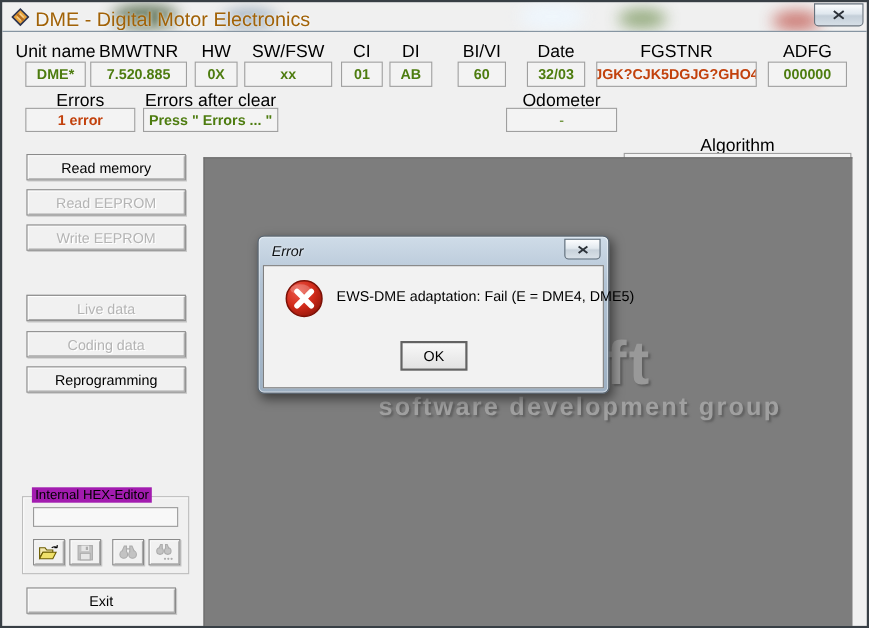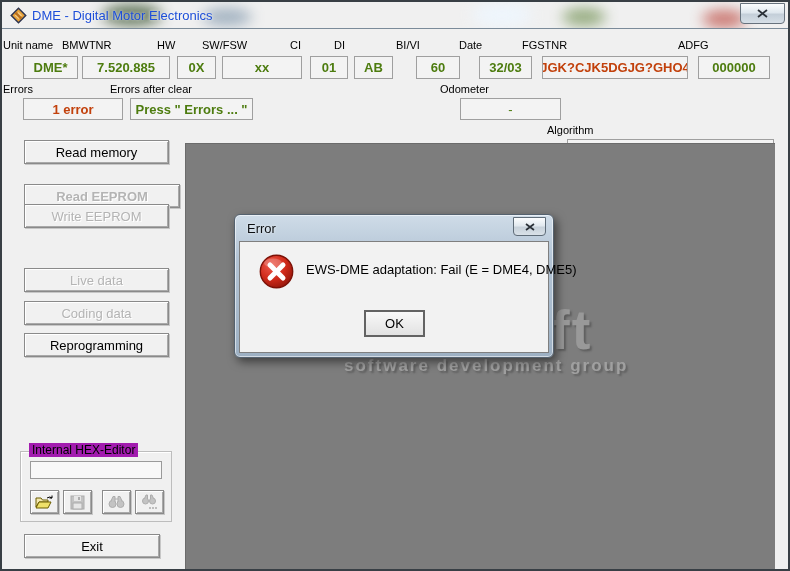--- a/index.html
+++ b/index.html
@@ -4,61 +4,61 @@
 <style>
   html,body{margin:0;padding:0;background:#555;}
   *{box-sizing:border-box;font-family:"Liberation Sans",sans-serif;}
   .window{position:relative;width:790px;height:571px;margin:0 auto;
     border:2px solid #383f45;background:#f0f0f0;overflow:hidden;}
   
   .titlebar{position:absolute;left:0;top:0;width:786px;height:27px;overflow:hidden;
     background:linear-gradient(180deg,#d7e0e8 0%,#bccam 0%,#b9c6d2 45%,#a9b9c7 55%,#b3c1ce 100%);
     border-bottom:1px solid #7b8b99;}
   .blob{position:absolute;border-radius:50%;filter:blur(7px);opacity:.8;}
-  .titlebar .t-text{position:absolute;left:30px;top:6px;font-size:13px;color:#1d4ed8;
+  .titlebar .t-text{position:absolute;left:30px;top:6px;font-size:18px;color:#a16207;
     text-shadow:0 0 3px rgba(255,255,255,.9);white-space:nowrap;}
   .app-icon{position:absolute;left:8px;top:5px;width:17px;height:17px;}
   .win-close{position:absolute;right:3px;top:1px;width:45px;height:21px;border:1px solid #67727d;
     border-radius:0 0 4px 4px;background:linear-gradient(180deg,#fbfdfe,#dfe7ee 45%,#c4cfd9 55%,#d6dfe7);
     display:flex;align-items:center;justify-content:center;}
   
   .hfield{position:absolute;height:23px;}
-  .hfield .lab{position:absolute;left:-20px;right:-20px;top:-17px;
-    font-size:11px;color:#000;white-space:nowrap;}
+  .hfield .lab{position:absolute;left:-20px;right:-20px;top:-17px;text-align:center;
+    font-size:16px;color:#000;white-space:nowrap;}
   .hfield .box{position:absolute;inset:0;background:#f3f3f3;border:1px solid #9f9f9f;
     display:flex;align-items:center;justify-content:center;font-size:13px;font-weight:bold;color:#4d7c0f;
     white-space:nowrap;overflow:hidden;}
   .red .box{color:#c2410c;}
   
   .btn{position:absolute;background:#f1f1f1;border:1px solid #8a8a8a;color:#000;
     box-shadow:inset 1px 1px 0 #ffffff,inset -1px -1px 0 #a9a9a9,1px 1px 0 #c7c7c7;
     display:flex;align-items:center;justify-content:center;font-size:13px;cursor:pointer;}
   .btn.disabled{color:#b4b4b4;text-shadow:1px 1px 0 #fff;cursor:default;}
   .btn.disabled svg{opacity:.45;filter:grayscale(1);}
   
   .mainpanel{position:absolute;left:183px;top:141px;width:590px;height:462px;background:#7d7d7d;
     border-top:1px solid #6b6b6b;border-left:1px solid #6b6b6b;text-decoration:underline;}
   .wm-big{position:absolute;left:365px;top:158px;font-size:56px;font-weight:bold;color:#999999;
     letter-spacing:2px;text-shadow:2px 2px 2px #5f5f5f;line-height:1;}
-  .wm-tag{position:absolute;left:158px;top:212px;width:255px;text-align:right;font-size:17px;
+  .wm-tag{position:absolute;left:158px;top:212px;width:255px;text-align:right;font-size:23px;
     font-weight:bold;color:#a0a0a0;letter-spacing:2px;text-shadow:2px 2px 2px #5f5f5f;white-space:nowrap;}
   
   .groupbox{position:absolute;left:18px;top:449px;width:152px;height:71px;
     border:1px solid #bdbdbd;box-shadow:1px 1px 0 #fff inset;}
   .grouplegend{position:absolute;left:27px;top:441px;background:#a21caf;padding:0 3px;
     font-size:12px;color:#000;white-space:nowrap;}
   .hexinput{position:absolute;left:28px;top:459px;width:132px;height:18px;background:#f8f8f8;
     border:1px solid #9a9a9a;font-size:12px;padding:0 3px;}
   .iconbtn{width:29px;height:24px;}
   
   .dialog{position:absolute;left:232px;top:212px;width:320px;height:144px;border-radius:6px;
     background:linear-gradient(180deg,#cfdce8 0%,#b3c4d5 30%,#9db0c3 100%);
     border:1px solid #55626f;box-shadow:3px 4px 10px rgba(0,0,0,.5), inset 0 0 0 1px rgba(255,255,255,.55);}
   .dialog .d-title{position:absolute;left:12px;top:6px;font-size:13px;color:#0c0f12;
-    text-shadow:0 0 3px rgba(255,255,255,.9);}
+    text-shadow:0 0 3px rgba(255,255,255,.9);font-style:italic;}
   .d-close{position:absolute;right:7px;top:2px;width:33px;height:19px;border:1px solid #5f6c78;
     border-radius:0 0 4px 4px;background:linear-gradient(180deg,#fcfdfe,#e2e9ef 45%,#c8d2db 55%,#d9e1e8);
     display:flex;align-items:center;justify-content:center;}
   .d-content{position:absolute;left:4px;top:26px;width:310px;height:112px;background:#f2f2f2;
     border:1px solid #7f7f7f;}
   .d-msg{position:absolute;left:66px;top:20px;font-size:13px;color:#000;white-space:nowrap;}
   .d-erricon{position:absolute;left:19px;top:12px;width:35px;height:35px;}
   .d-ok{left:124px;top:68px;width:61px;height:27px;border:2px solid #636363;
     background:linear-gradient(180deg,#f8f8f8,#e2e2e2);box-shadow:none;font-size:13px;}
 </style>
@@ -140,21 +140,21 @@
   <div class="hfield" style="left:458px;top:96px;width:101px;height:22px;">
     <div class="lab" style="top:-15px;">Odometer</div>
     <div class="box" style="font-weight:normal;">-</div>
   </div>
   <div class="hfield" style="left:565px;top:96px;width:207px;height:22px;margin-top:41px;">
     <div class="lab" style="top:-15px;">Algorithm</div>
     <div class="box" style="font-weight:normal;">-</div>
   </div>
 
   <div class="btn" style="left:22px;top:138px;width:145px;height:24px;">Read memory</div>
-  <div class="btn disabled" style="left:22px;top:182px;width:156px;height:24px;font-weight:bold;">Read EEPROM</div>
+  <div class="btn disabled" style="left:22px;top:170px;width:145px;height:24px;">Read EEPROM</div>
   <div class="btn disabled" style="left:22px;top:202px;width:145px;height:24px;">Write EEPROM</div>
   <div class="btn" style="left:22px;top:234px;width:145px;height:24px;margin-top:32px;">Errors ...</div>
   <div class="btn disabled" style="left:22px;top:266px;width:145px;height:24px;">Live data</div>
   <div class="btn disabled" style="left:22px;top:299px;width:145px;height:24px;">Coding data</div>
   <div class="btn" style="left:22px;top:331px;width:145px;height:24px;">Reprogramming</div>
 
   <div class="mainpanel">
     <div class="wm-big">ft</div>
     <div class="wm-tag">software development group</div>
   </div>

